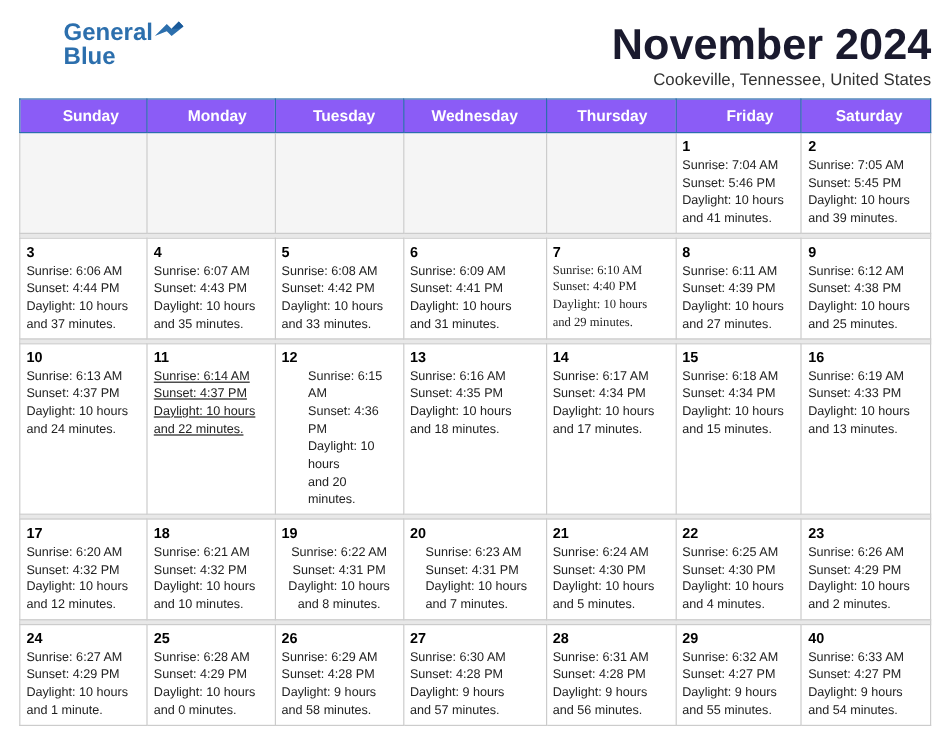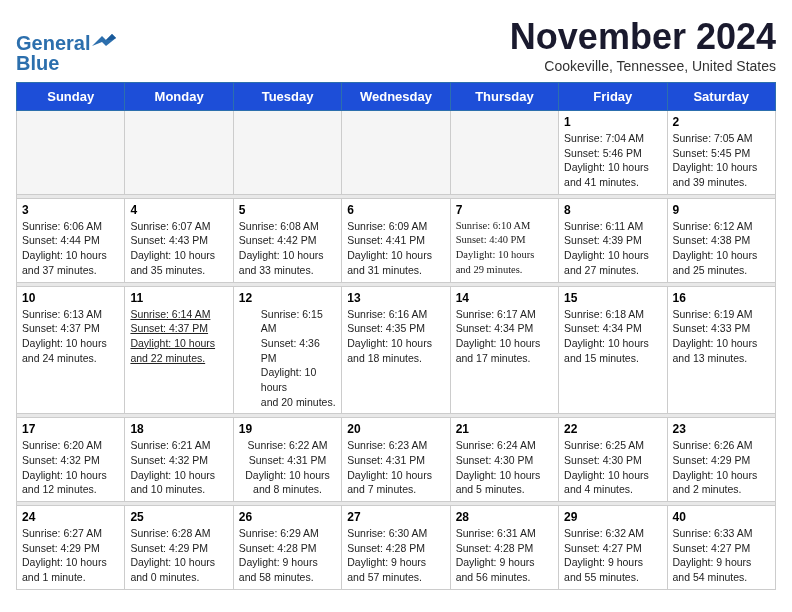--- a/index.html
+++ b/index.html
@@ -6,22 +6,23 @@
     body {
       font-family: Arial, sans-serif;
       background: #fff;
       width: 792px;
       min-height: 612px;
       padding: 16px;
     }
     .header {
       display: flex;
       justify-content: space-between;
-      align-items: flex-end;
+      align-items: flex-start;
       margin-bottom: 8px;
+      margin-left: 37px;
     }
     .logo {
       display: flex;
       flex-direction: column;
       align-items: flex-start;
     }
     .logo-text {
       font-size: 20px;
       font-weight: bold;
       color: #1a1a2e;
@@ -41,24 +42,24 @@
     .location {
       font-size: 14px;
       color: #333;
     }
     .calendar {
       width: 100%;
       border-collapse: collapse;
       border: 1px solid #ccc;
     }
     .calendar th {
-      background-color: #1d4ed8;
+      background-color: #8b5cf6;
       color: #fff;
-      text-align: center;
-      padding: 6px 4px;
+      text-align: right;
+      padding: 6px 23px;
       font-size: 13px;
       border: 1px solid #2c6fad;
     }
     .calendar td {
       vertical-align: top;
       border: 1px solid #ccc;
       padding: 4px 5px;
       width: calc(100% / 7);
       font-size: 11px;
       min-height: 80px;
@@ -270,21 +271,21 @@
         </td>
         <td>
           <span class="day-number">19</span>
           <div class="day-info" style="white-space: pre-line; text-align: center;">Sunrise: 6:22 AM
 Sunset: 4:31 PM
 Daylight: 10 hours
 and 8 minutes.</div>
         </td>
         <td>
           <span class="day-number">20</span>
-          <div class="day-info" style="white-space: pre-line;">Sunrise: 6:23 AM
+          <div class="day-info" style="white-space: pre-line; margin-left: 13px;">Sunrise: 6:23 AM
 Sunset: 4:31 PM
 Daylight: 10 hours
 and 7 minutes.</div>
         </td>
         <td>
           <span class="day-number">21</span>
           <div class="day-info" style="white-space: pre-line;">Sunrise: 6:24 AM
 Sunset: 4:30 PM
 Daylight: 10 hours
 and 5 minutes.</div>

